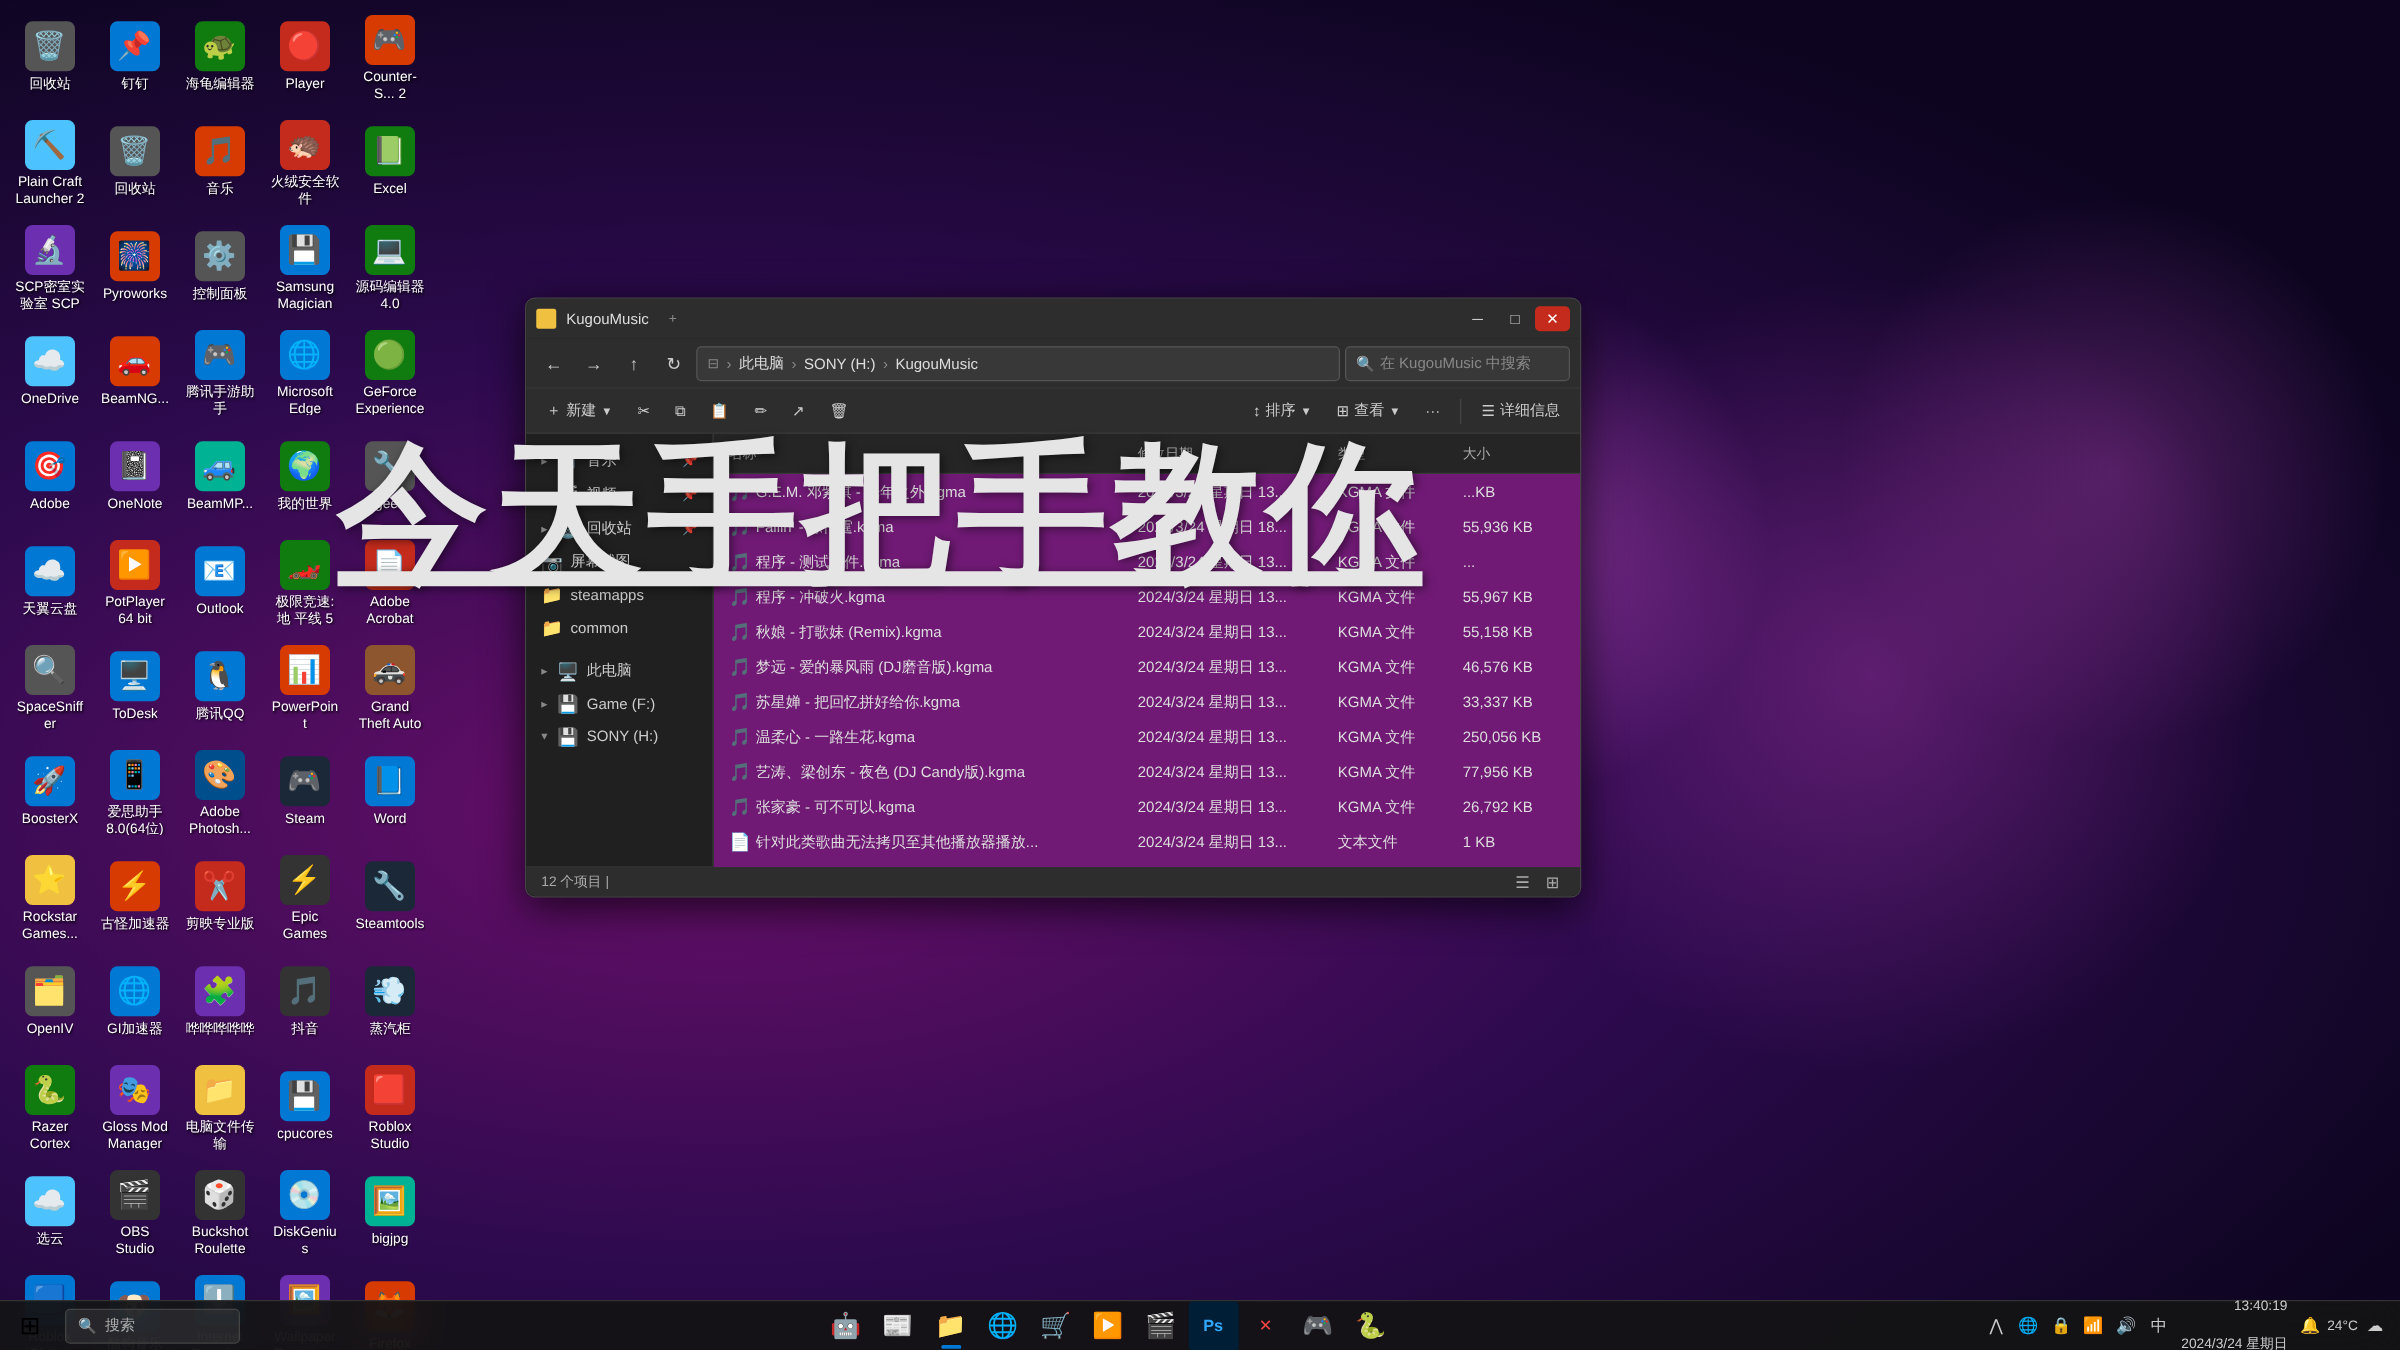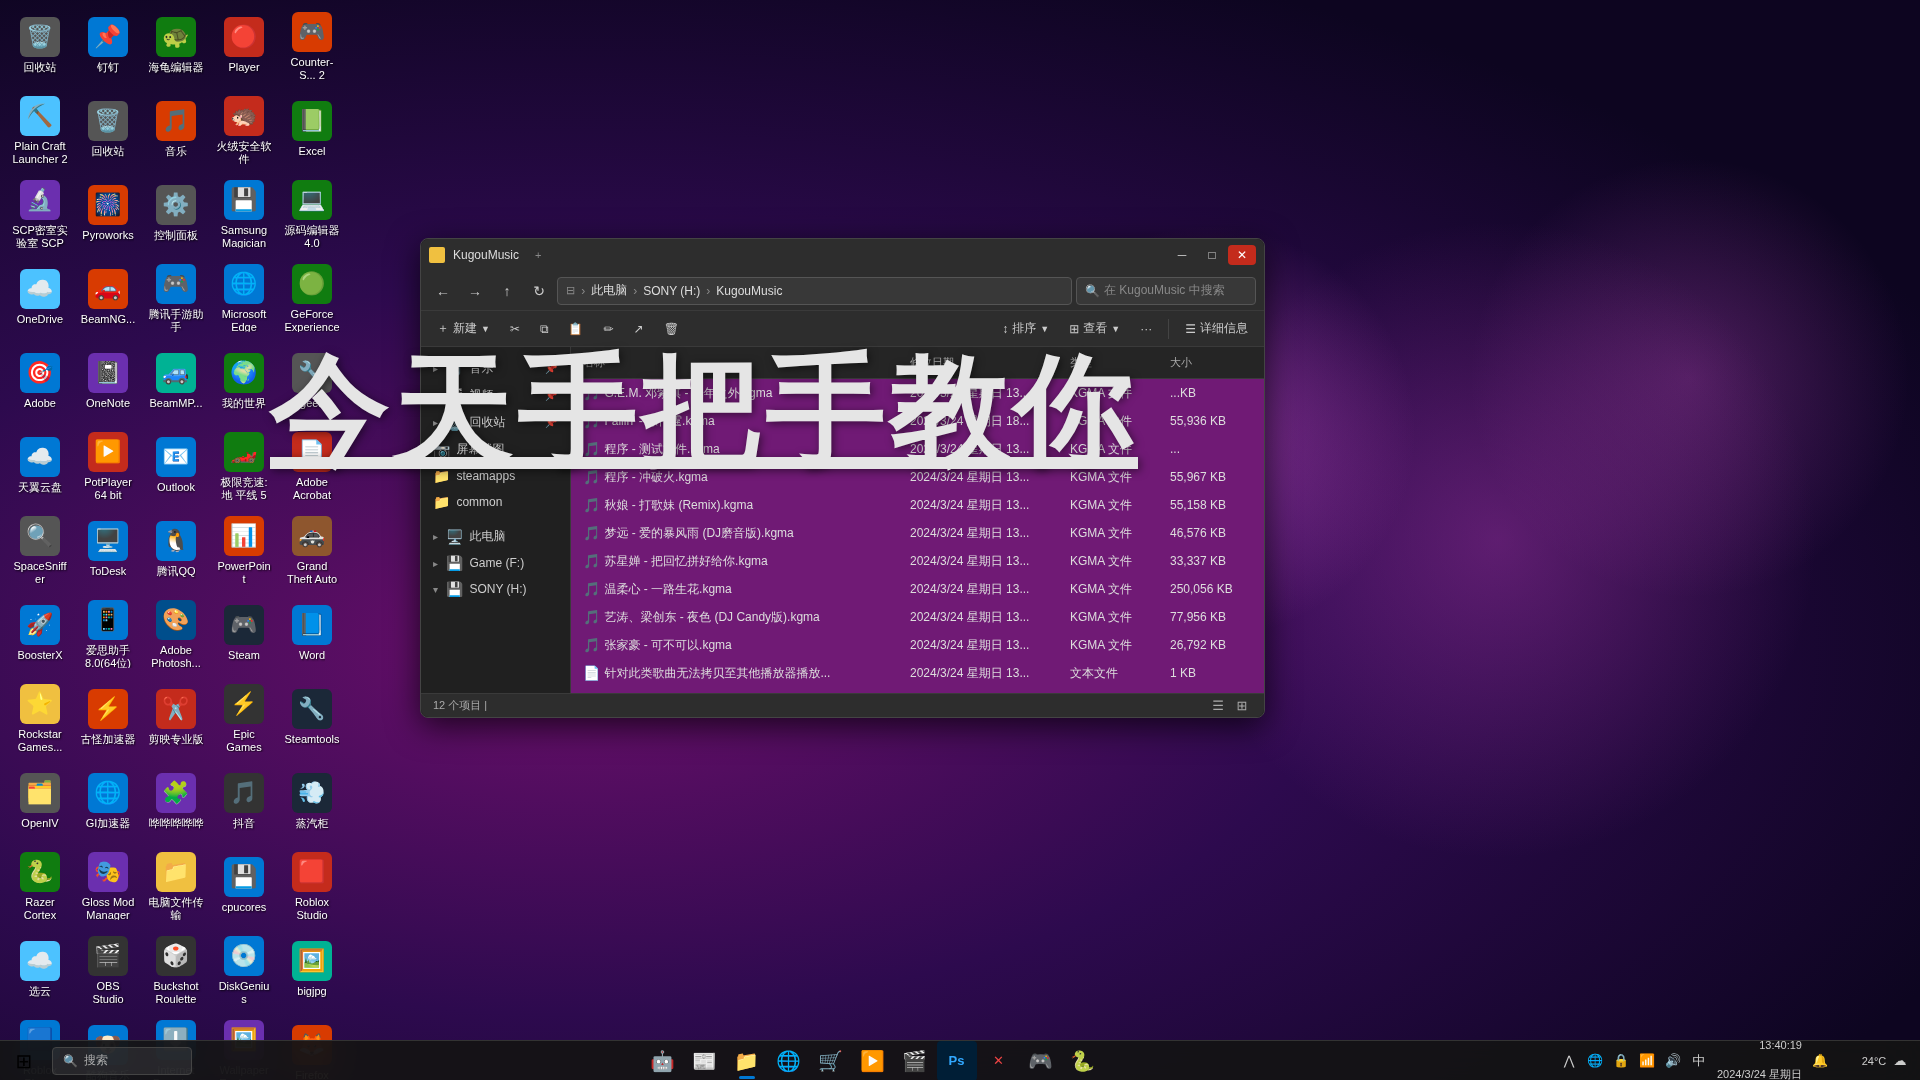--- a/index.html
+++ b/index.html
@@ -982,18 +982,18 @@
     <div class="tray-icon">🌐</div>
     <div class="tray-icon">🔒</div>
     <div class="tray-icon">📶</div>
     <div class="tray-icon">🔊</div>
     <div class="tray-icon">中</div>
     <div class="taskbar-clock">
       <span>13:40:19</span>
       <span>2024/3/24 星期日</span>
     </div>
     <div class="tray-icon">🔔</div>
-    <div class="tray-icon" style="font-size:11px;margin-left:28px;">
+    <div class="tray-icon" style="font-size:11px;">
       <span>24°C</span>
     </div>
     <div class="tray-icon">☁</div>
   </div>
 </div>
 
 </body></html>

